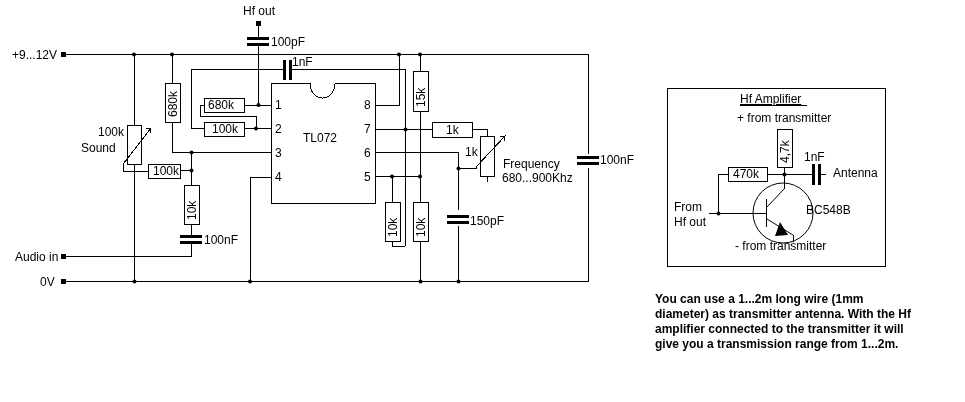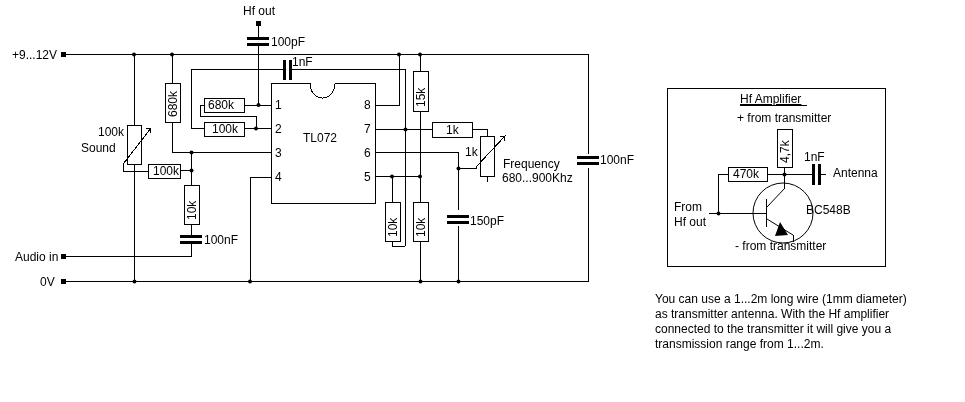--- a/index.html
+++ b/index.html
@@ -3,21 +3,21 @@
 <meta charset="utf-8">
 <style>
   html, body { margin:0; padding:0; background:#ffffff; }
   body { width:965px; height:402px; position:relative; overflow:hidden; font-family:"Liberation Sans", sans-serif; }
   svg { position:absolute; left:0; top:0; }
   svg text { font-family:"Liberation Sans", sans-serif; font-size:12px; fill:#000; }
   .w { stroke:#000; stroke-width:1; fill:none; shape-rendering:crispEdges; }
   .box { stroke:#000; stroke-width:1; fill:#fff; shape-rendering:crispEdges; }
   .cap { stroke:#000; stroke-width:3; shape-rendering:crispEdges; }
   .dot { fill:#000; }
-  .note { position:absolute; left:655px; top:292px; width:260px; font-size:12px; line-height:15px; color:#000; font-family:"Liberation Sans", sans-serif; }
+  .note { position:absolute; left:655px; top:292px; width:260px; font-size:12px; line-height:15px; color:#000; font-family:"Liberation Sans", sans-serif;font-weight:bold; }
 </style>
 </head>
 <body>
 
 <svg width="965" height="402" viewBox="0 0 965 402">
 
   <g>
     <rect x="61" y="52" width="5" height="5" class="dot"></rect>
     <line x1="64" y1="54.5" x2="588" y2="54.5" class="w"></line>
     <line x1="588.5" y1="54" x2="588.5" y2="281" class="w"></line>

